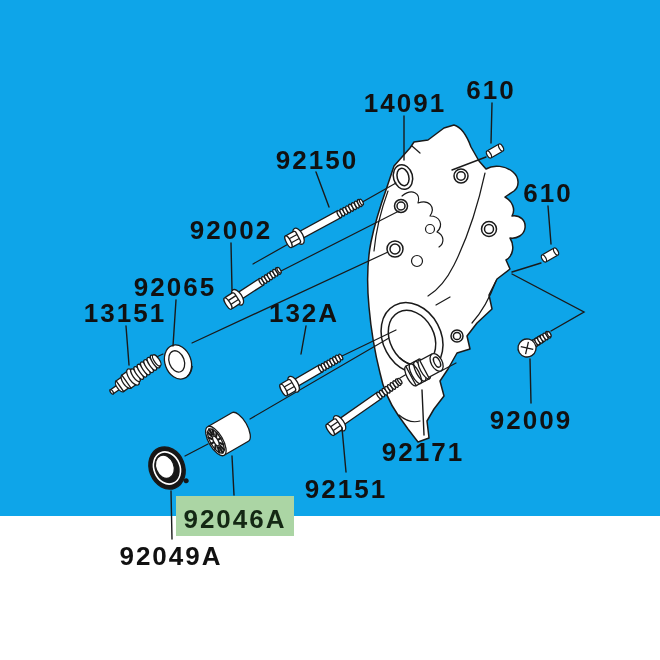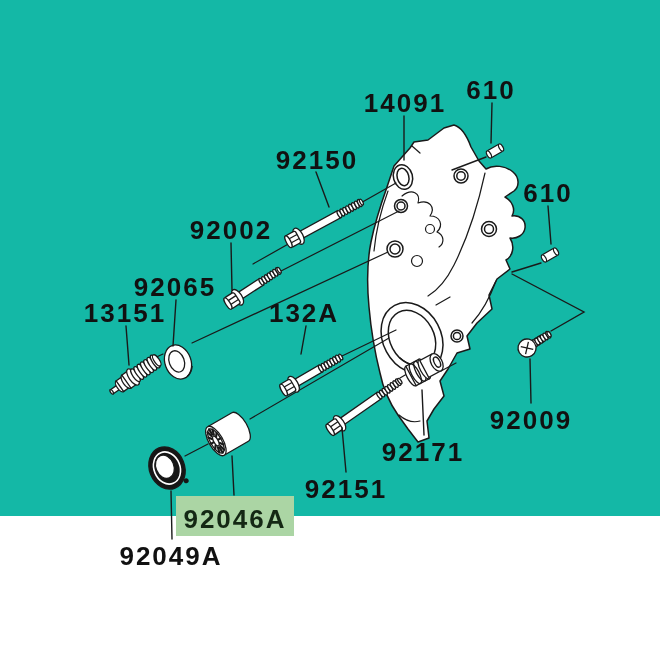--- a/index.html
+++ b/index.html
@@ -1,16 +1,16 @@
 <!DOCTYPE html>
 <html><head>
 <meta charset="utf-8">
 <style>
   html,body{margin:0;padding:0;background:#fff;width:660px;height:660px;overflow:hidden;}
-  #stage{width:660px;height:516px;position:relative;background:#14b8a6;}
+  #stage{width:660px;height:516px;position:relative;background:#0ea5e9;}
   svg{display:block;}
   .ln{stroke:#1a1a1a;fill:none;stroke-width:1.5;stroke-linejoin:round;stroke-linecap:round;}
   .fw{fill:#ffffff;}
   .thin{stroke-width:1.2;}
   .lbl{font-family:"Liberation Sans","DejaVu Sans",sans-serif;font-weight:bold;font-size:26px;letter-spacing:2px;text-anchor:middle;}
 </style>
 </head>
 <body>
 
 <div id="stage">

